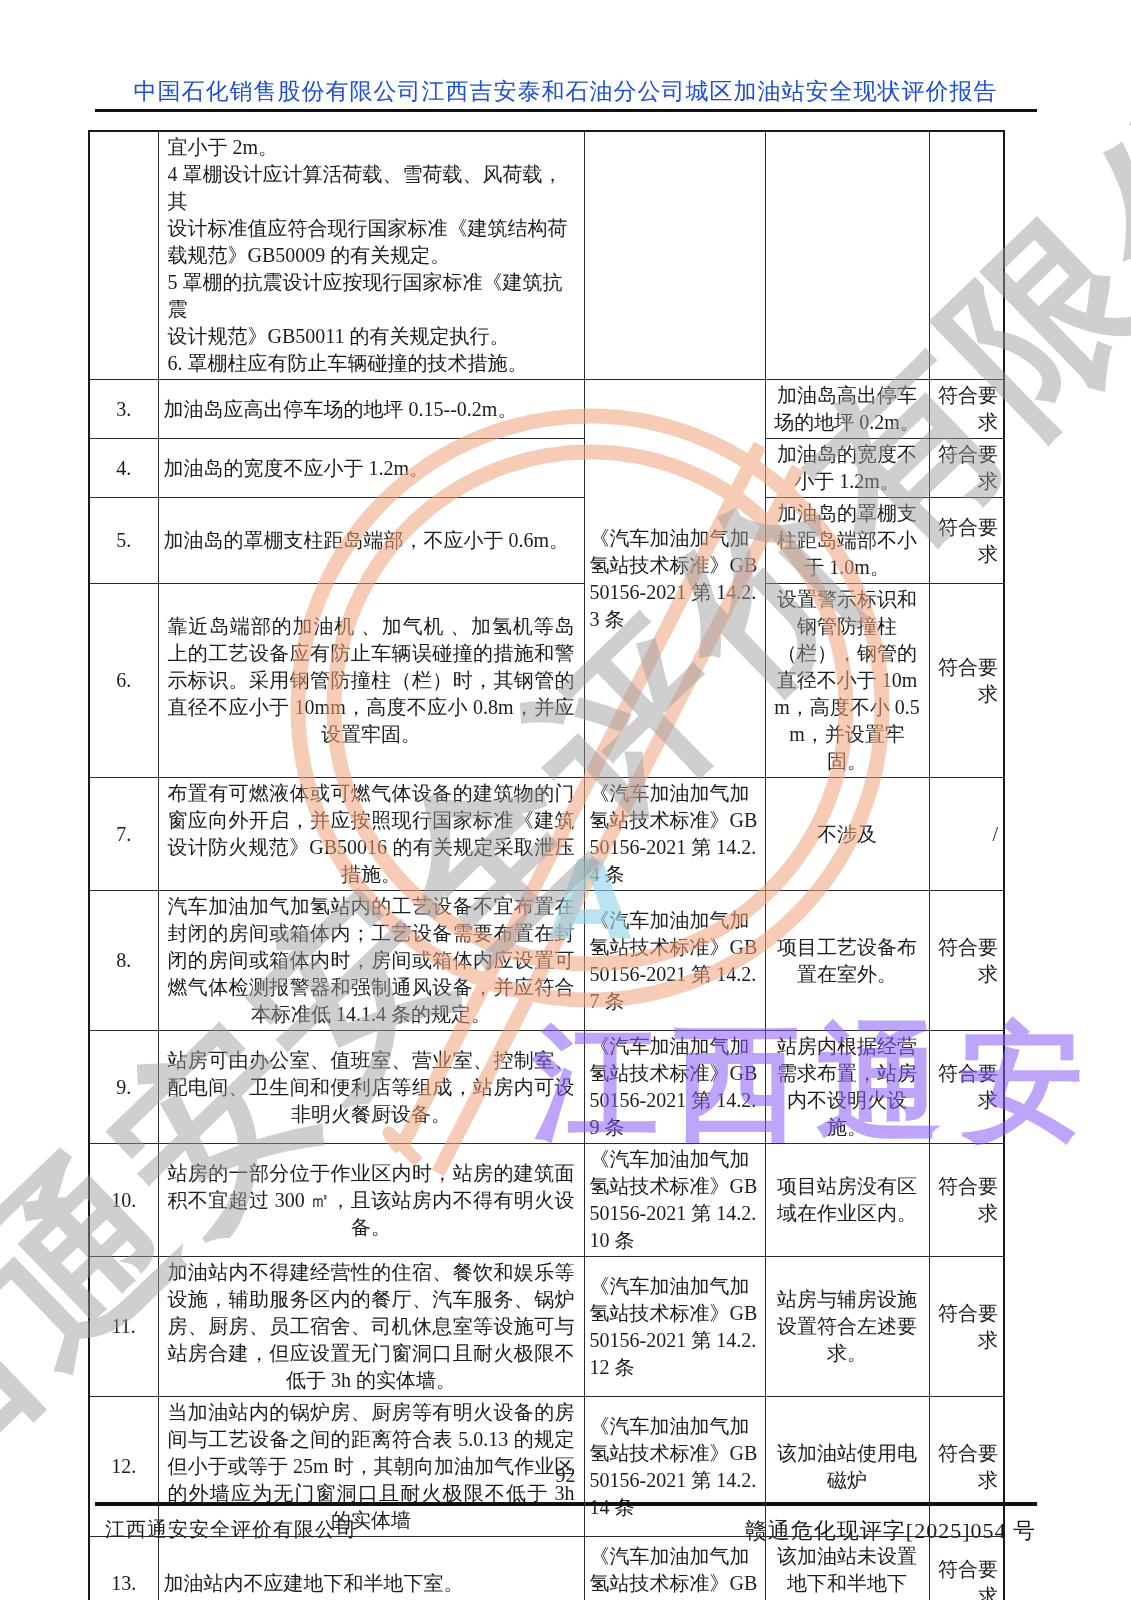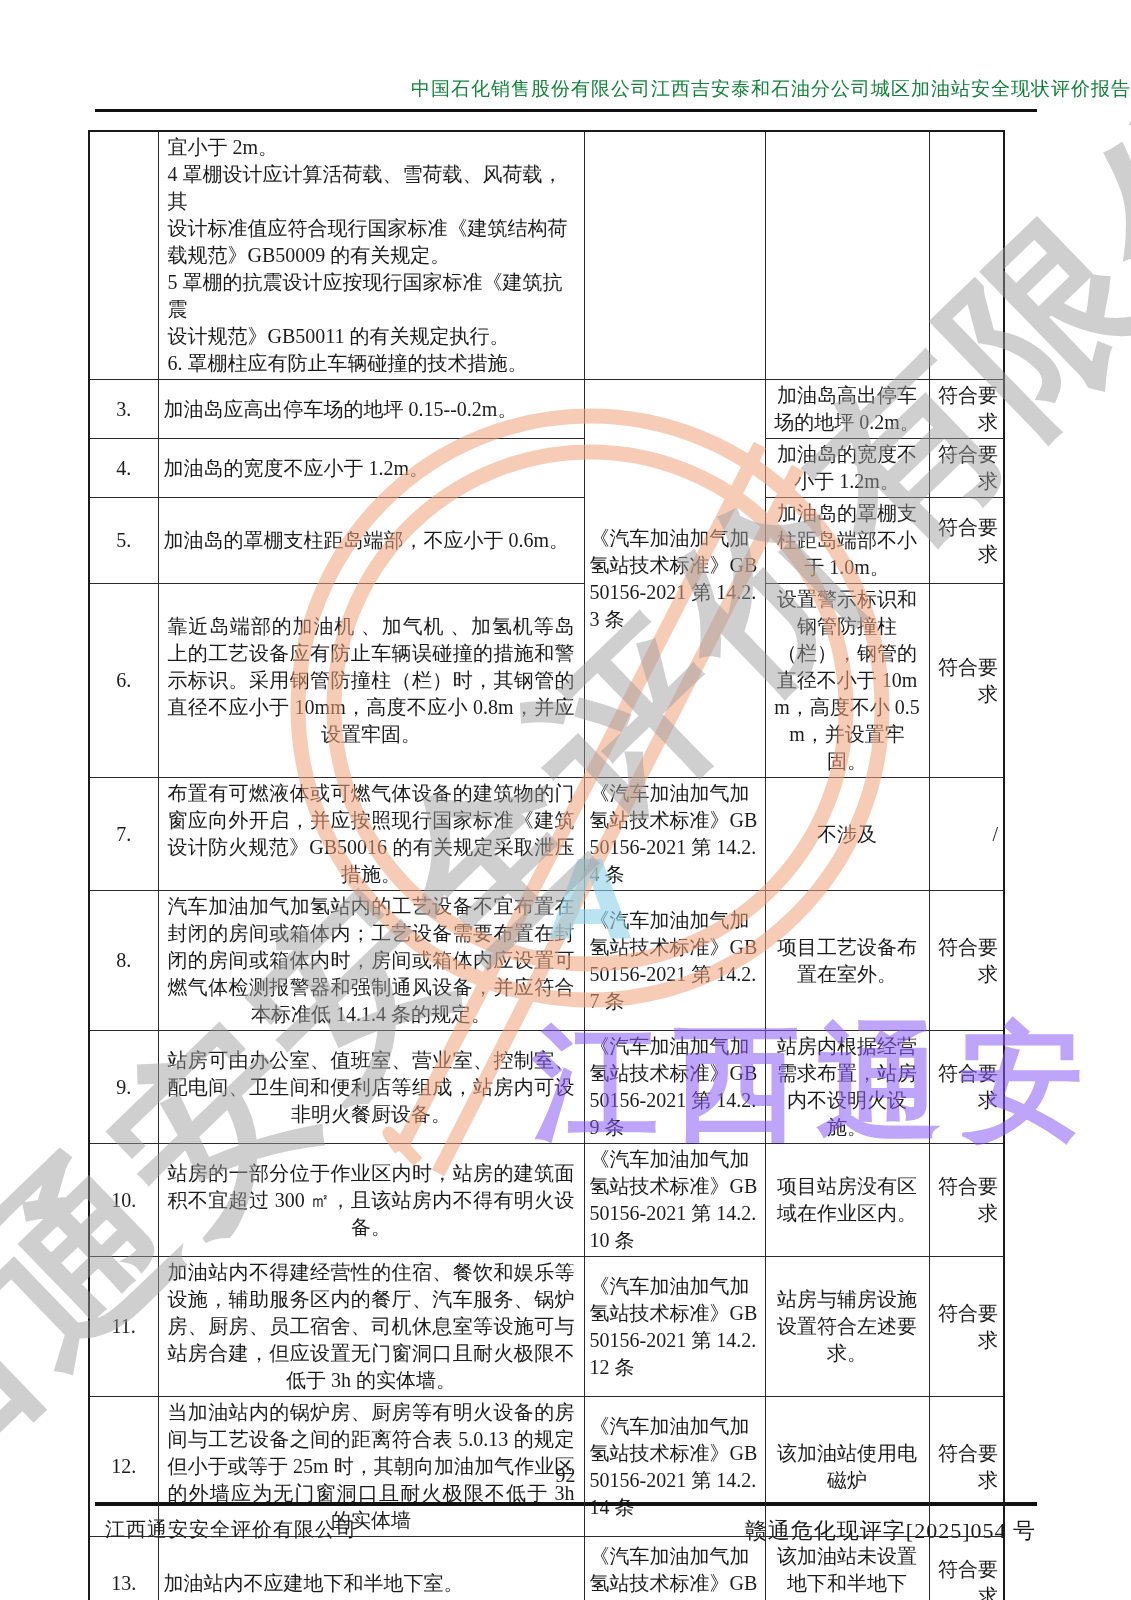--- a/index.html
+++ b/index.html
@@ -10,22 +10,22 @@
     color:#1c1c1c;
   }
   .page {
     position:relative; width:1131px; height:1600px;
     overflow:hidden; background:#fff;
   }
 
   
   .header-title {
     position:absolute; top:76px; left:0; width:100%;
-    text-align:right; font-size:19px; letter-spacing:1px;
-    color:#15803d;
+    text-align:center; font-size:23px; letter-spacing:1px;
+    color:#1d4ed8;
   }
   .header-rule {
     position:absolute; top:109px; left:95px; width:942px; height:3px;
     background:#111;
   }
 
   
   .doc-table {
     position:absolute; top:130px; left:88px;
     width:915px; border-collapse:collapse; table-layout:fixed;

